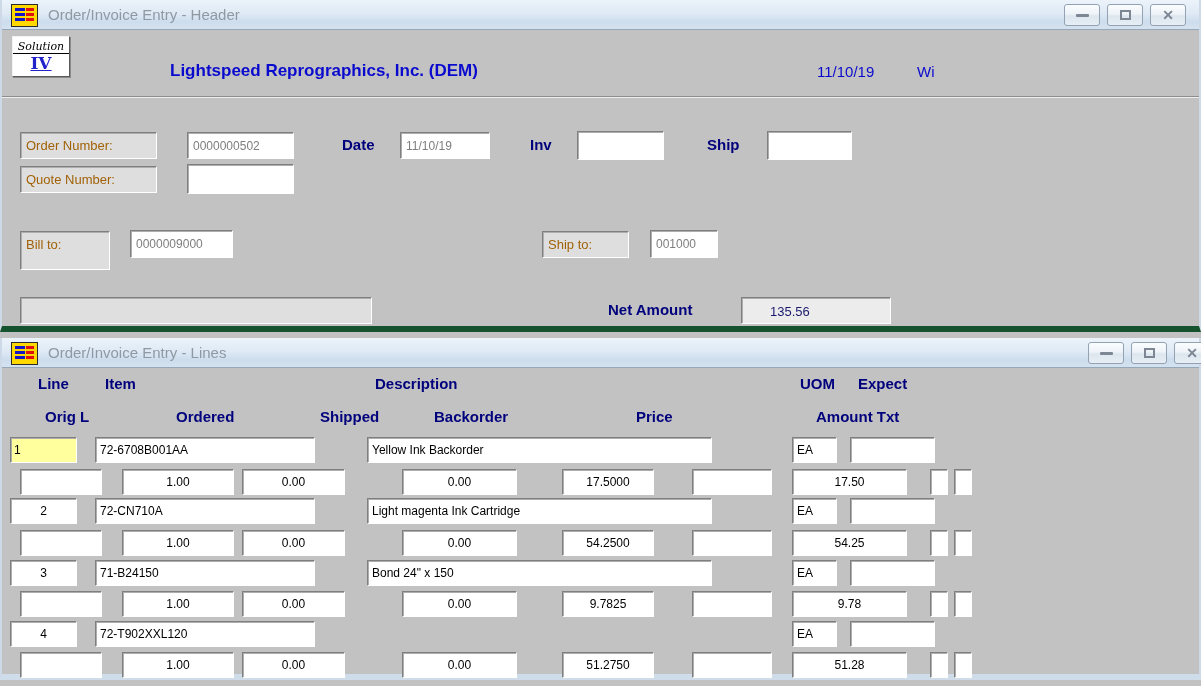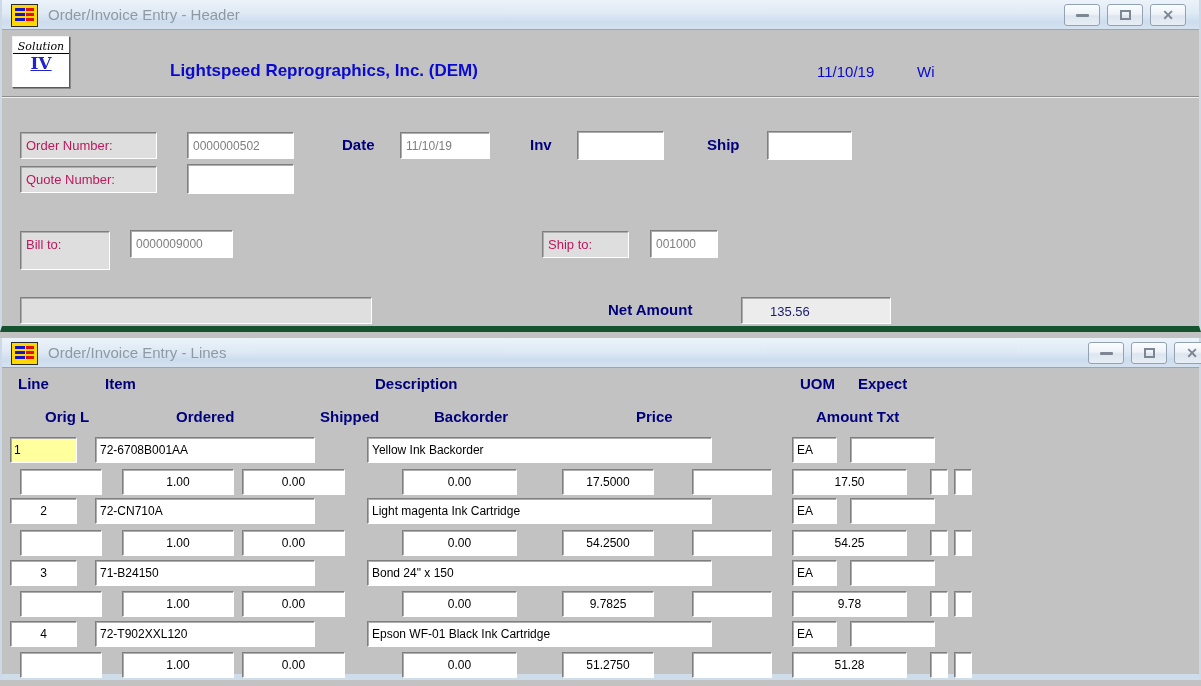--- a/index.html
+++ b/index.html
@@ -25,30 +25,30 @@
 
   .win-btn { position:absolute; top:4px; width:36px; height:22px; border:1px solid #93a2b2;
              border-radius:3px; background:linear-gradient(180deg,#fbfdfe 0%,#eef3f8 45%,#dde6ee 55%,#e7eef5 100%);
              display:flex; align-items:center; justify-content:center; cursor:default; }
   .glyph-min { width:13px; height:3px; background:#7d8794; border-radius:1px; }
   .glyph-max { width:11px; height:10px; border:2px solid #7d8794; background:transparent; }
   .glyph-close { font-size:14px; font-weight:bold; color:#7d8794; line-height:1; }
 
   .sunken { border:1px solid; border-color:#7f7f7f #ffffff #ffffff #7f7f7f;
             box-shadow:inset 1px 1px 0 #adadad; }
-  .labelbox { position:absolute; background:#dedede; font-size:13px; color:#be185d;
+  .labelbox { position:absolute; background:#dedede; font-size:13px; color:#a16207;
               padding:5px 0 8px 5px; }
   .field { position:absolute; background:#ffffff; font-size:12px; color:#000;
            padding:6px 0 0 5px; }
   .field.disabled { color:#7e7e7e; }
   .navy-label { position:absolute; color:#00007d; font-weight:bold; font-size:15px; }
 
   .band { position:absolute; left:0; top:30px; right:0; height:67px;
           border-bottom:1px solid #8d8d8d; box-shadow:0 1px 0 #eeeeee; }
-  .logo-box { position:absolute; left:10px; top:6px; width:58px; height:52px; background:#fff;
+  .logo-box { position:absolute; left:10px; top:6px; width:58px; height:41px; background:#fff;
               border:1px solid; border-color:#f2f2f2 #5a5a5a #5a5a5a #f2f2f2;
               box-shadow:1px 1px 0 #8a8a8a; text-align:center; overflow:hidden; }
   .logo-script { font-family:"DejaVu Serif", serif; font-style:italic; font-size:11px;
                  color:#000; display:block; margin-top:3px; border-bottom:1px solid #000; }
   .logo-iv { font-family:"DejaVu Serif", serif; font-weight:bold; font-size:17px;
              color:#2222cc; text-decoration:underline; display:inline-block; line-height:18px; }
   .company { position:absolute; left:168px; top:31px; color:#0a0acf; font-weight:bold; font-size:17px; }
   .band-blue { position:absolute; color:#0a0acf; font-size:15px; }
 
   
@@ -139,21 +139,21 @@
         <span class="glyph-min"></span>
       </div>
     <div class="win-btn" style="left:1129px;">
         <span class="glyph-max"></span>
       </div>
     <div class="win-btn" style="left:1172px;">
         <span class="glyph-close">✕</span>
       </div>
   </div>
 
-  <span class="navy-label" style="left:16px;  top:37px;text-align:right;">Line</span>
+  <span class="navy-label" style="left:36px;  top:37px;text-align:right;">Line</span>
   <span class="navy-label" style="left:103px; top:37px;">Item</span>
   <span class="navy-label" style="left:373px; top:37px;">Description</span>
   <span class="navy-label" style="left:798px; top:37px;">UOM</span>
   <span class="navy-label" style="left:856px; top:37px;">Expect</span>
 
   <span class="navy-label" style="left:43px;  top:70px;">Orig L</span>
   <span class="navy-label" style="left:174px; top:70px;">Ordered</span>
   <span class="navy-label" style="left:318px; top:70px;">Shipped</span>
   <span class="navy-label" style="left:432px; top:70px;">Backorder</span>
   <span class="navy-label" style="left:634px; top:70px;">Price</span>
@@ -213,21 +213,20 @@
     <div class="cell c-price num">9.7825</div>
     <div class="cell c-txt"></div>
     <div class="cell c-amount num">9.78</div>
     <div class="cell c-tiny1"></div>
     <div class="cell c-tiny2"></div>
   </div>
 
   <div class="grid-row item-row" style="top: 253px;">
     <div class="cell line-num">4</div>
     <div class="cell c-item">72-T902XXL120</div>
-    <div class="cell c-desc">Epson WF-01 Black Ink Cartridge</div>
     <div class="cell c-uom">EA</div>
     <div class="cell c-expect"></div>
   </div>
   <div class="grid-row detail-row" style="top: 284px;">
     <div class="cell c-orig"></div>
     <div class="cell c-ordered num">1.00</div>
     <div class="cell c-shipped num">0.00</div>
     <div class="cell c-backorder num">0.00</div>
     <div class="cell c-price num">51.2750</div>
     <div class="cell c-txt"></div>

